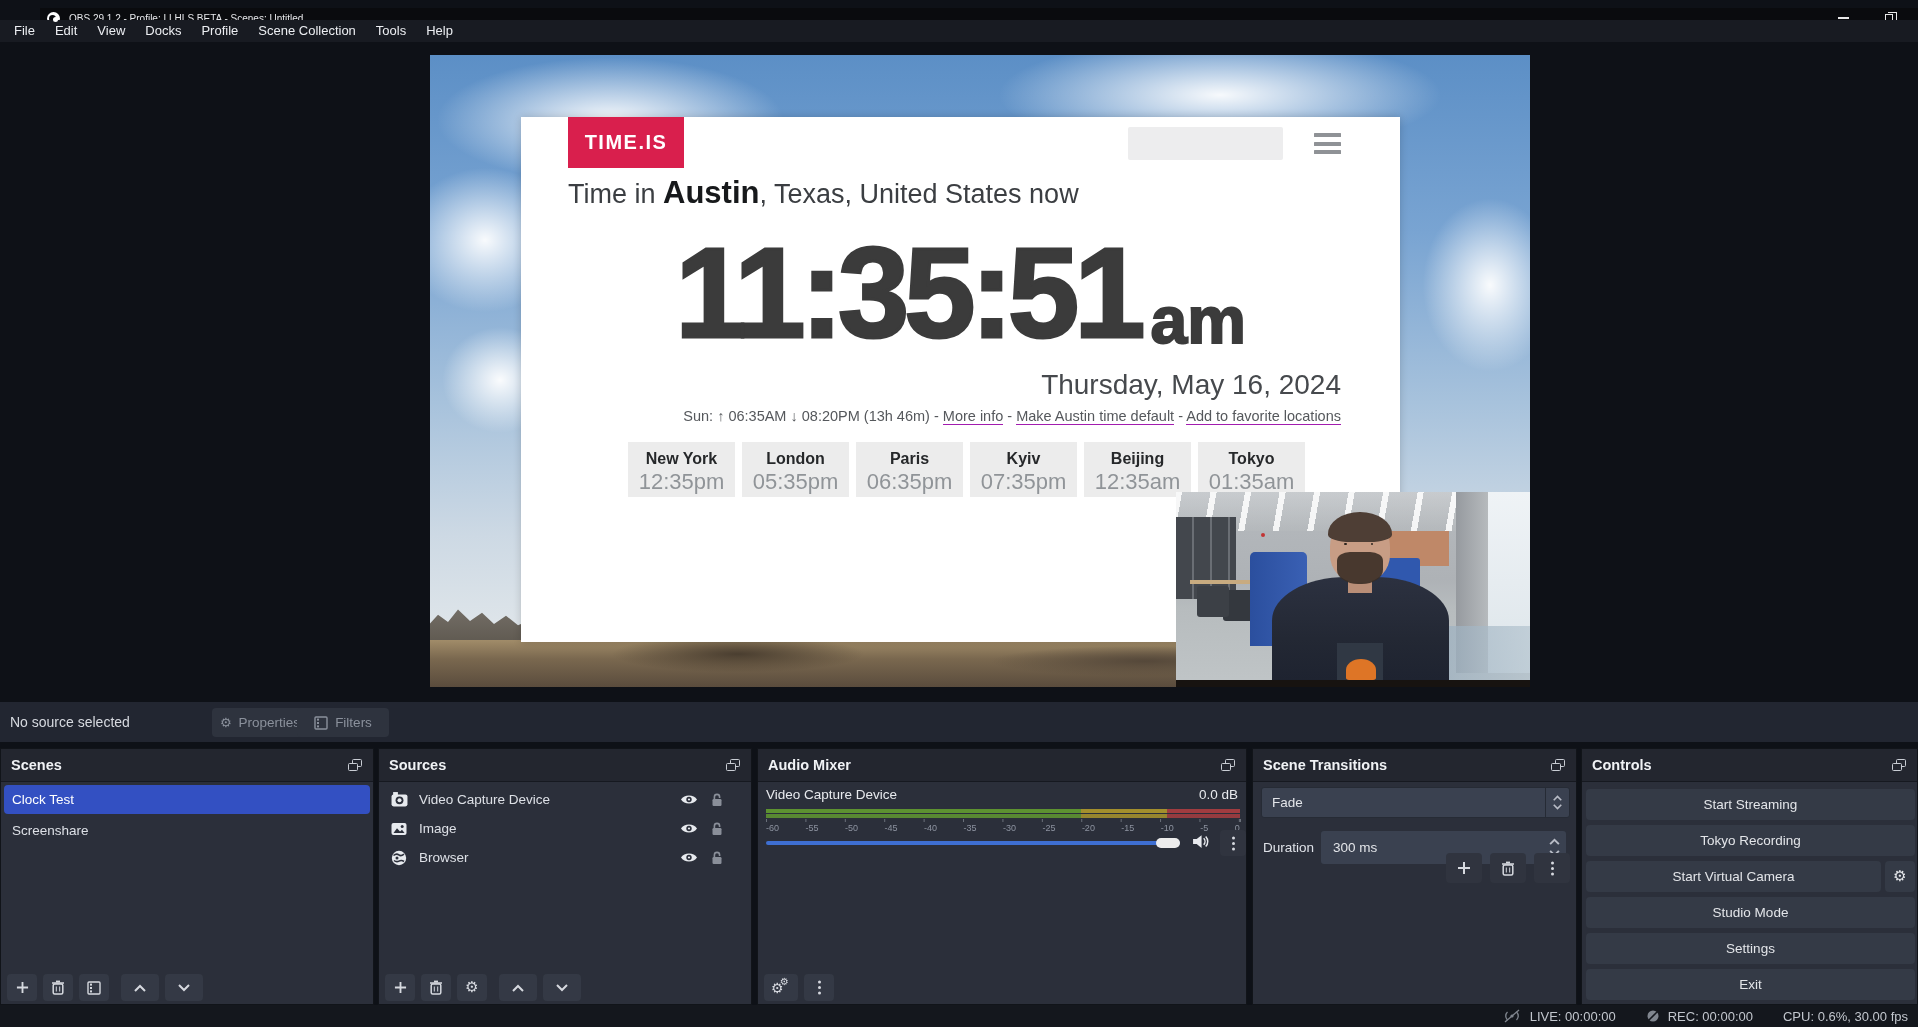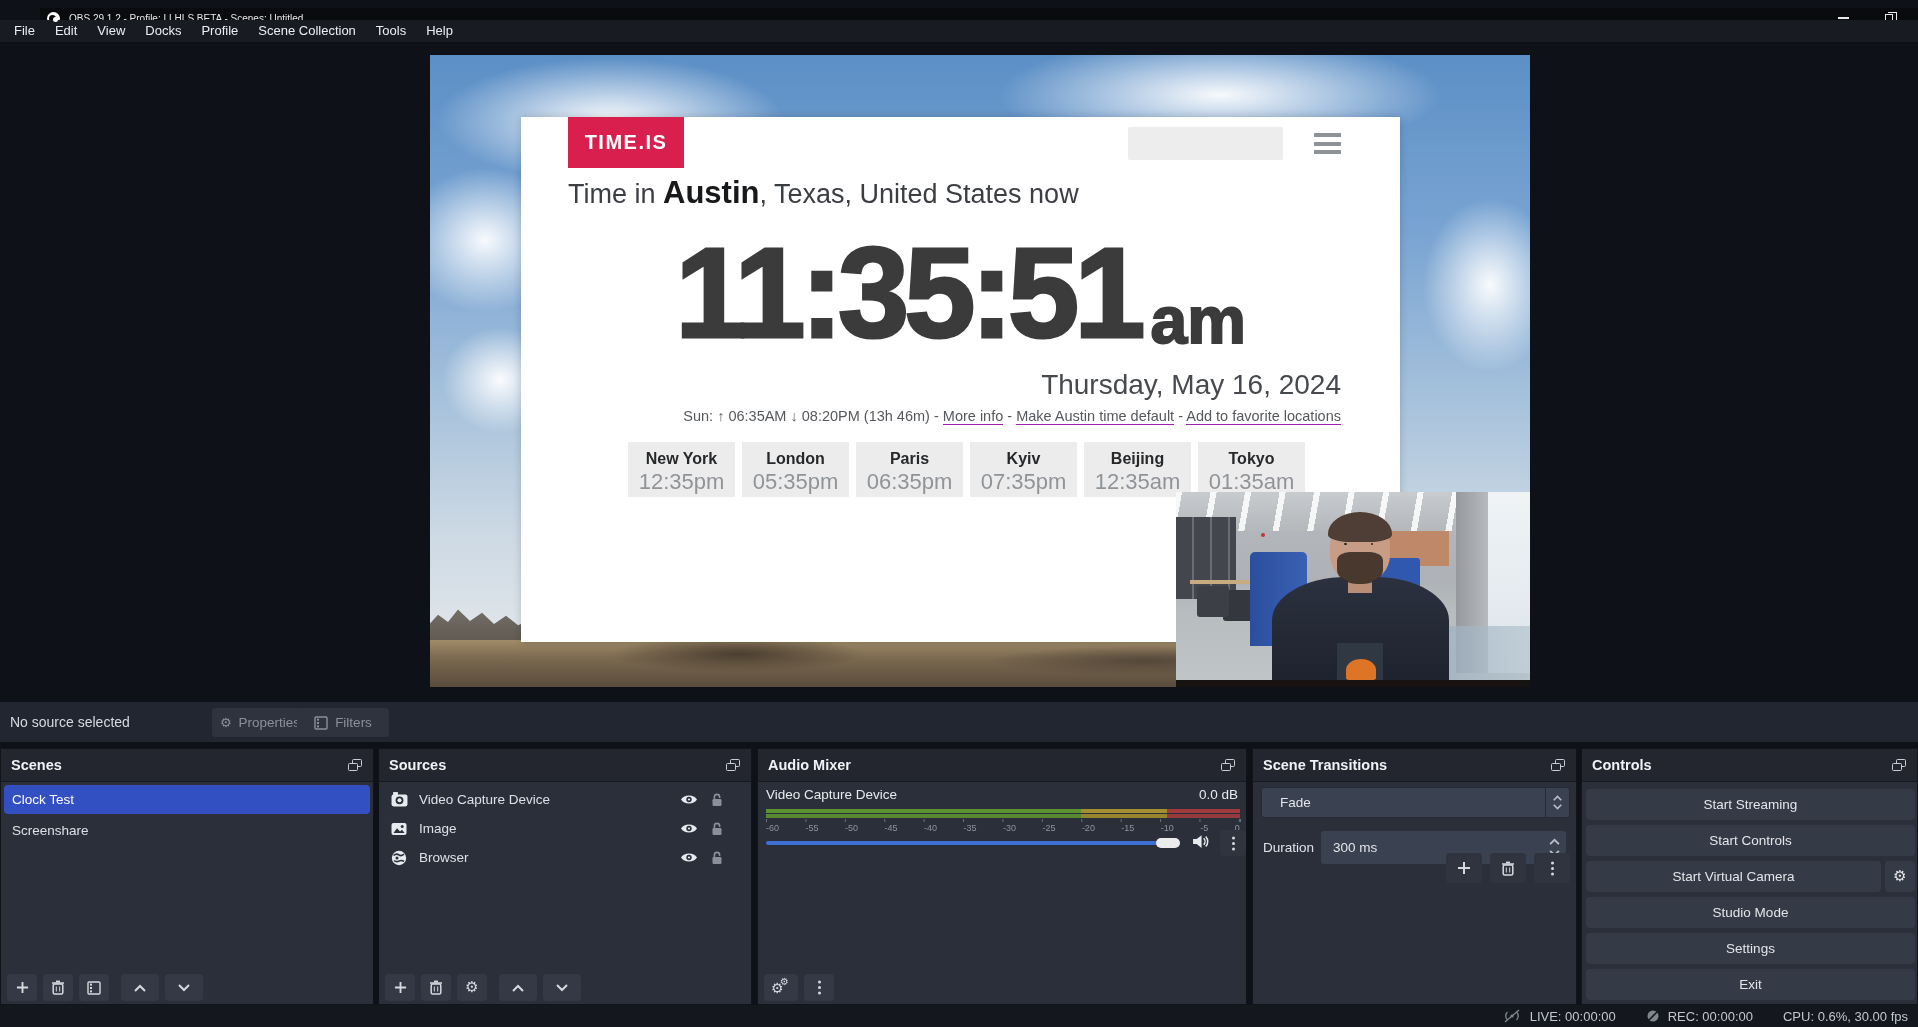--- a/index.html
+++ b/index.html
@@ -145,21 +145,21 @@
   .mx-speaker { position:absolute; left:434px; top:85px; color:#e8eaee; }
   .mx-dots { position:absolute; left:462px; top:81px; width:26px; height:26px; background:#30343f; border-radius:4px;
              color:#d6d9df; display:flex; align-items:center; justify-content:center; }
   .gearpair { position:relative; width:20px; height:18px; }
   .gearpair .g1 { position:absolute; left:0; top:2px; font-size:14px; }
   .gearpair .g2 { position:absolute; left:9px; top:-2px; font-size:10px; }
 
   
   .tr-combo { position:absolute; left:8px; top:38px; width:309px; height:31px; background:#3a4150; border:1px solid #262b35;
               border-radius:3px; display:flex; align-items:center; color:#e3e5e9; font-size:13.5px; }
-  .tr-combo .val { padding-left:18px; flex:1; }
+  .tr-combo .val { padding-left:10px; flex:1; }
   .tr-spin { width:24px; align-self:stretch; border-left:1px solid #262b35; display:flex; flex-direction:column;
              align-items:center; justify-content:center; gap:3px; color:#b8bcc6; }
   .tr-durrow { position:absolute; left:10px; top:82px; right:8px; display:flex; align-items:center; }
   .tr-durlabel { color:#dfe2e8; font-size:13.5px; width:58px; }
   .tr-durbox { position:relative; width:245px; height:33px; background:#3a4150; border-radius:3px; color:#e3e5e9;
                font-size:13.5px; display:flex; align-items:center; padding-left:12px; }
   .tr-durspin { position:absolute; right:6px; top:0; height:33px; display:flex; flex-direction:column; justify-content:center;
                 gap:5px; color:#b8bcc6; }
   .tr-btnrow { position:absolute; right:6px; top:104px; display:flex; gap:8px; }
   .tr-btnrow .tbtn { width:36px; height:30px; background:#30343f; }
@@ -584,21 +584,21 @@
       <span class="panel-title">Controls</span>
       <svg class="popicon" width="16" height="14" viewBox="0 0 16 14">
           <rect class="back" x="5.5" y="1.5" width="9" height="7" rx="1"></rect>
           <rect class="front" x="1.5" y="5.5" width="9" height="7" rx="1"></rect>
         </svg>
     </div>
     <div class="ctl-btn" style="top:40px;">
         <span>Start Streaming</span>
       </div>
     <div class="ctl-btn" style="top:76px;">
-        <span>Start Controls</span>
+        <span>Tokyo Recording</span>
       </div>
     <div class="ctl-btn short" style="top:112px;">
         <span>Start Virtual Camera</span>
       </div>
     <div class="ctl-gear" style="top:112px;">
         <span class="gicon" style="font-size:15px;">⚙</span>
       </div>
     <div class="ctl-btn" style="top:148px;">
         <span>Studio Mode</span>
       </div>

